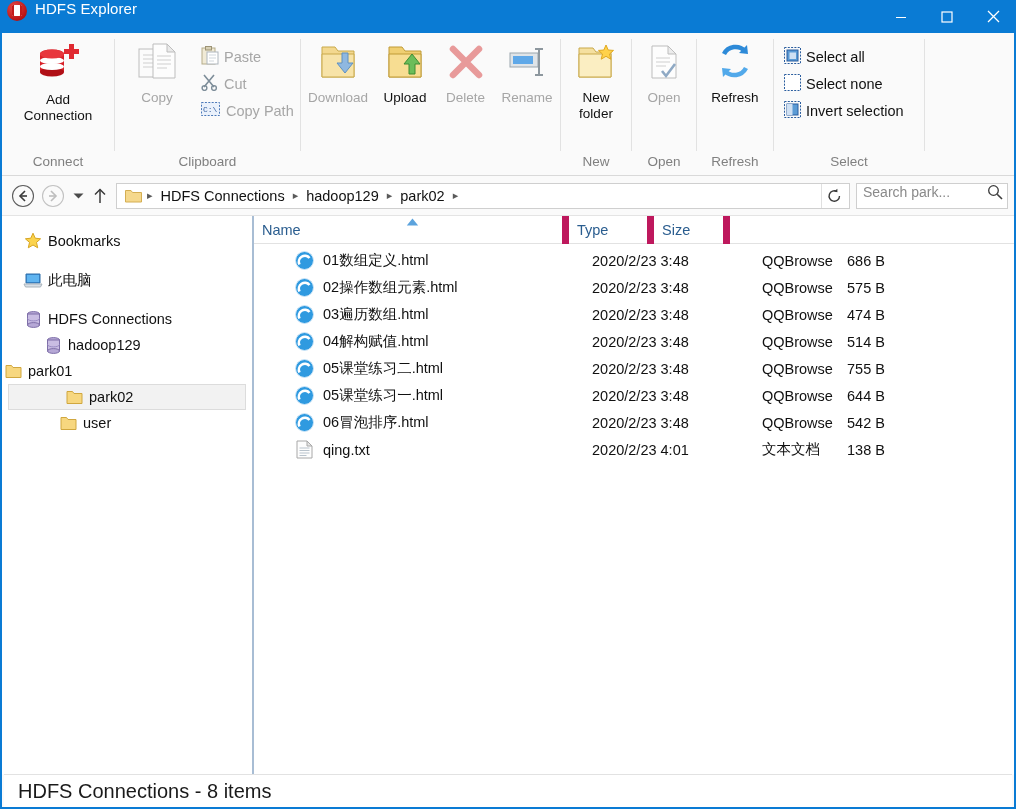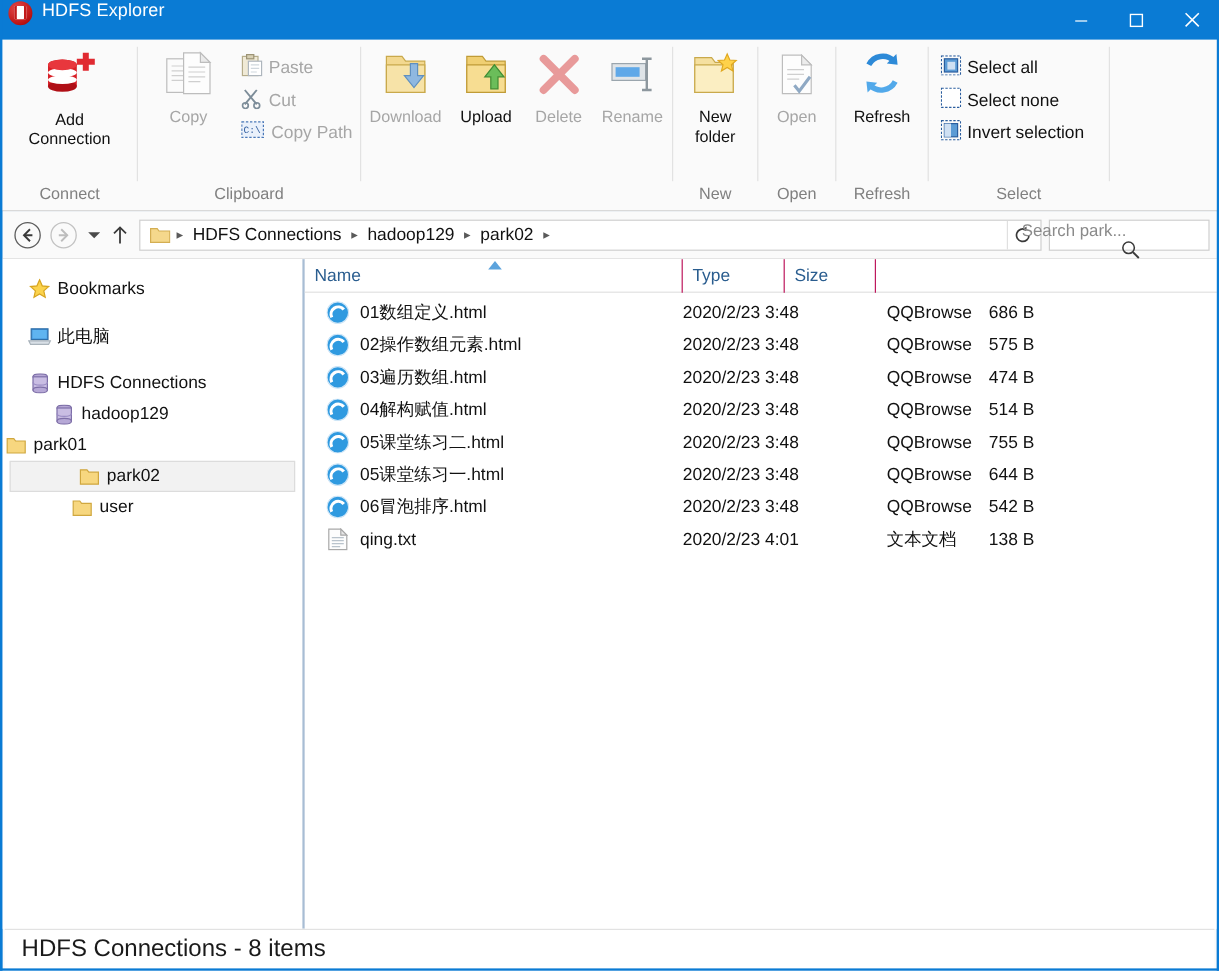--- a/index.html
+++ b/index.html
@@ -165,25 +165,24 @@
     display: flex; align-items: center;
   }
   #crumb-folder-icon { margin: 0 2px 0 3px; display: flex; align-items: center; }
   #crumb-spacer { flex: 1; }
   #refresh-btn {
     width: 26px; height: 24px;
     display: flex; align-items: center; justify-content: center;
     border-left: 1px solid #e0e0e0;
   }
   #searchbox {
-    width: 134px; height: 26px; margin-left: 6px;
+    width: 152px; height: 26px; margin-left: 6px;
     background: #ffffff; border: 1px solid #cfcfcf;
-    display: flex; align-items: center;
+    display: flex; align-items: flex-start;
     padding: 0 4px 0 6px;
-    flex-direction: column;
   }
   #search-input {
     flex: 1; border: none; outline: none;
     font-family: "Liberation Sans", sans-serif;
     font-size: 14px; color: #111; background: transparent;
     min-width: 0;
   }
   #search-input::placeholder { color: #8a8a8a; }
 
   
@@ -209,28 +208,28 @@
   #colheader {
     height: 28px; flex: 0 0 28px;
     display: flex; align-items: center;
     border-bottom: 1px solid #e2e2e2;
     position: relative;
   }
   .colh {
     font-size: 14.5px; color: #2a5d8f;
     height: 28px; display: flex; align-items: center;
     padding-left: 8px;
-    border-right: 1px solid #be185d;
+    border-right: 7px solid #be185d;
     position: relative;
   }
   #sort-arrow {
     position: absolute; left: 152px; top: -3px;
     width: 0; height: 0;
   }
-  #filelist { flex: 1; overflow: hidden; padding-top: 3px; }
+  #filelist { flex: 1; overflow: hidden; padding-top: 3px; margin-left: 23px; }
   .frow {
     display: flex; align-items: center;
     height: 27px; font-size: 14.5px; color: #111;
   }
   .fname { display: flex; align-items: center; min-width: 0; }
   .fname .fico { width: 26px; flex: 0 0 26px; display: flex; align-items: center; justify-content: center; margin-left: 14px; margin-right: 6px; }
   .fname .ftxt { white-space: nowrap; overflow: hidden; }
   .fdate { white-space: nowrap; }
   .ftype { white-space: nowrap; overflow: hidden; }
   .fsize { white-space: nowrap; }

